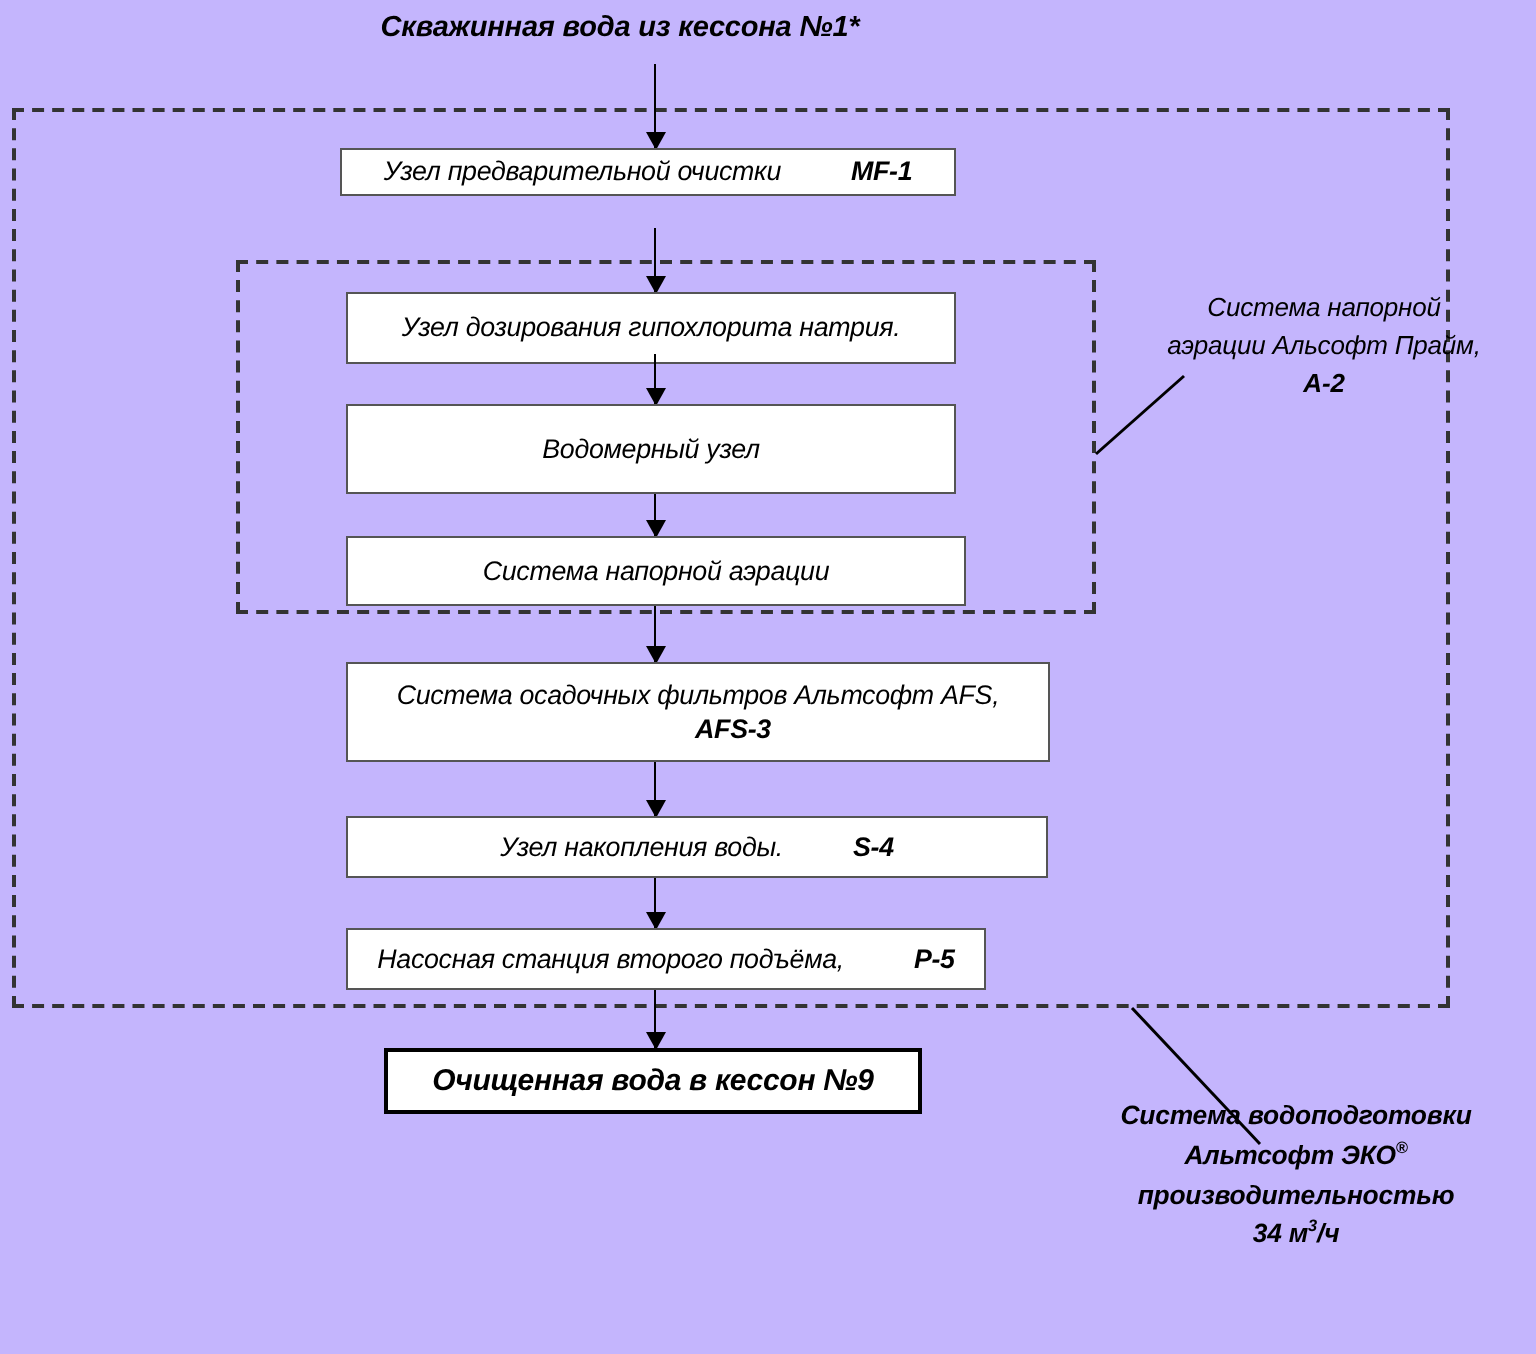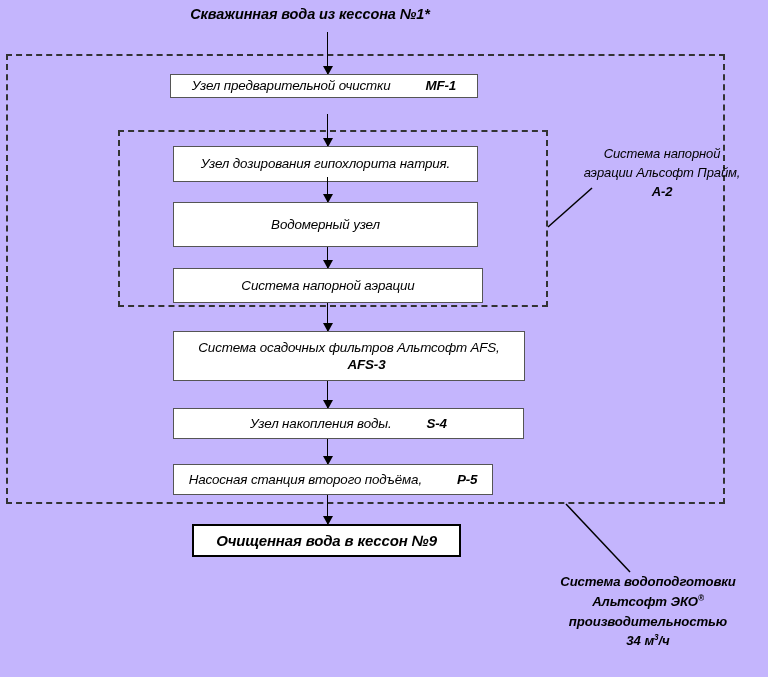--- a/index.html
+++ b/index.html
@@ -121,21 +121,21 @@
   }
   #annot-a2 {
     left: 566px;
     top: 145px;
     width: 192px;
   }
   #annot-a2 .code { font-weight: bold; }
 
   #annot-eco {
     left: 536px;
-    top: 572px;
+    top: 548px;
     width: 224px;
     font-weight: bold;
     font-size: 13.2px;
     line-height: 1.5;
     text-align: center;
   }
   sup {
     font-size: 0.62em;
     vertical-align: super;
     line-height: 0;

